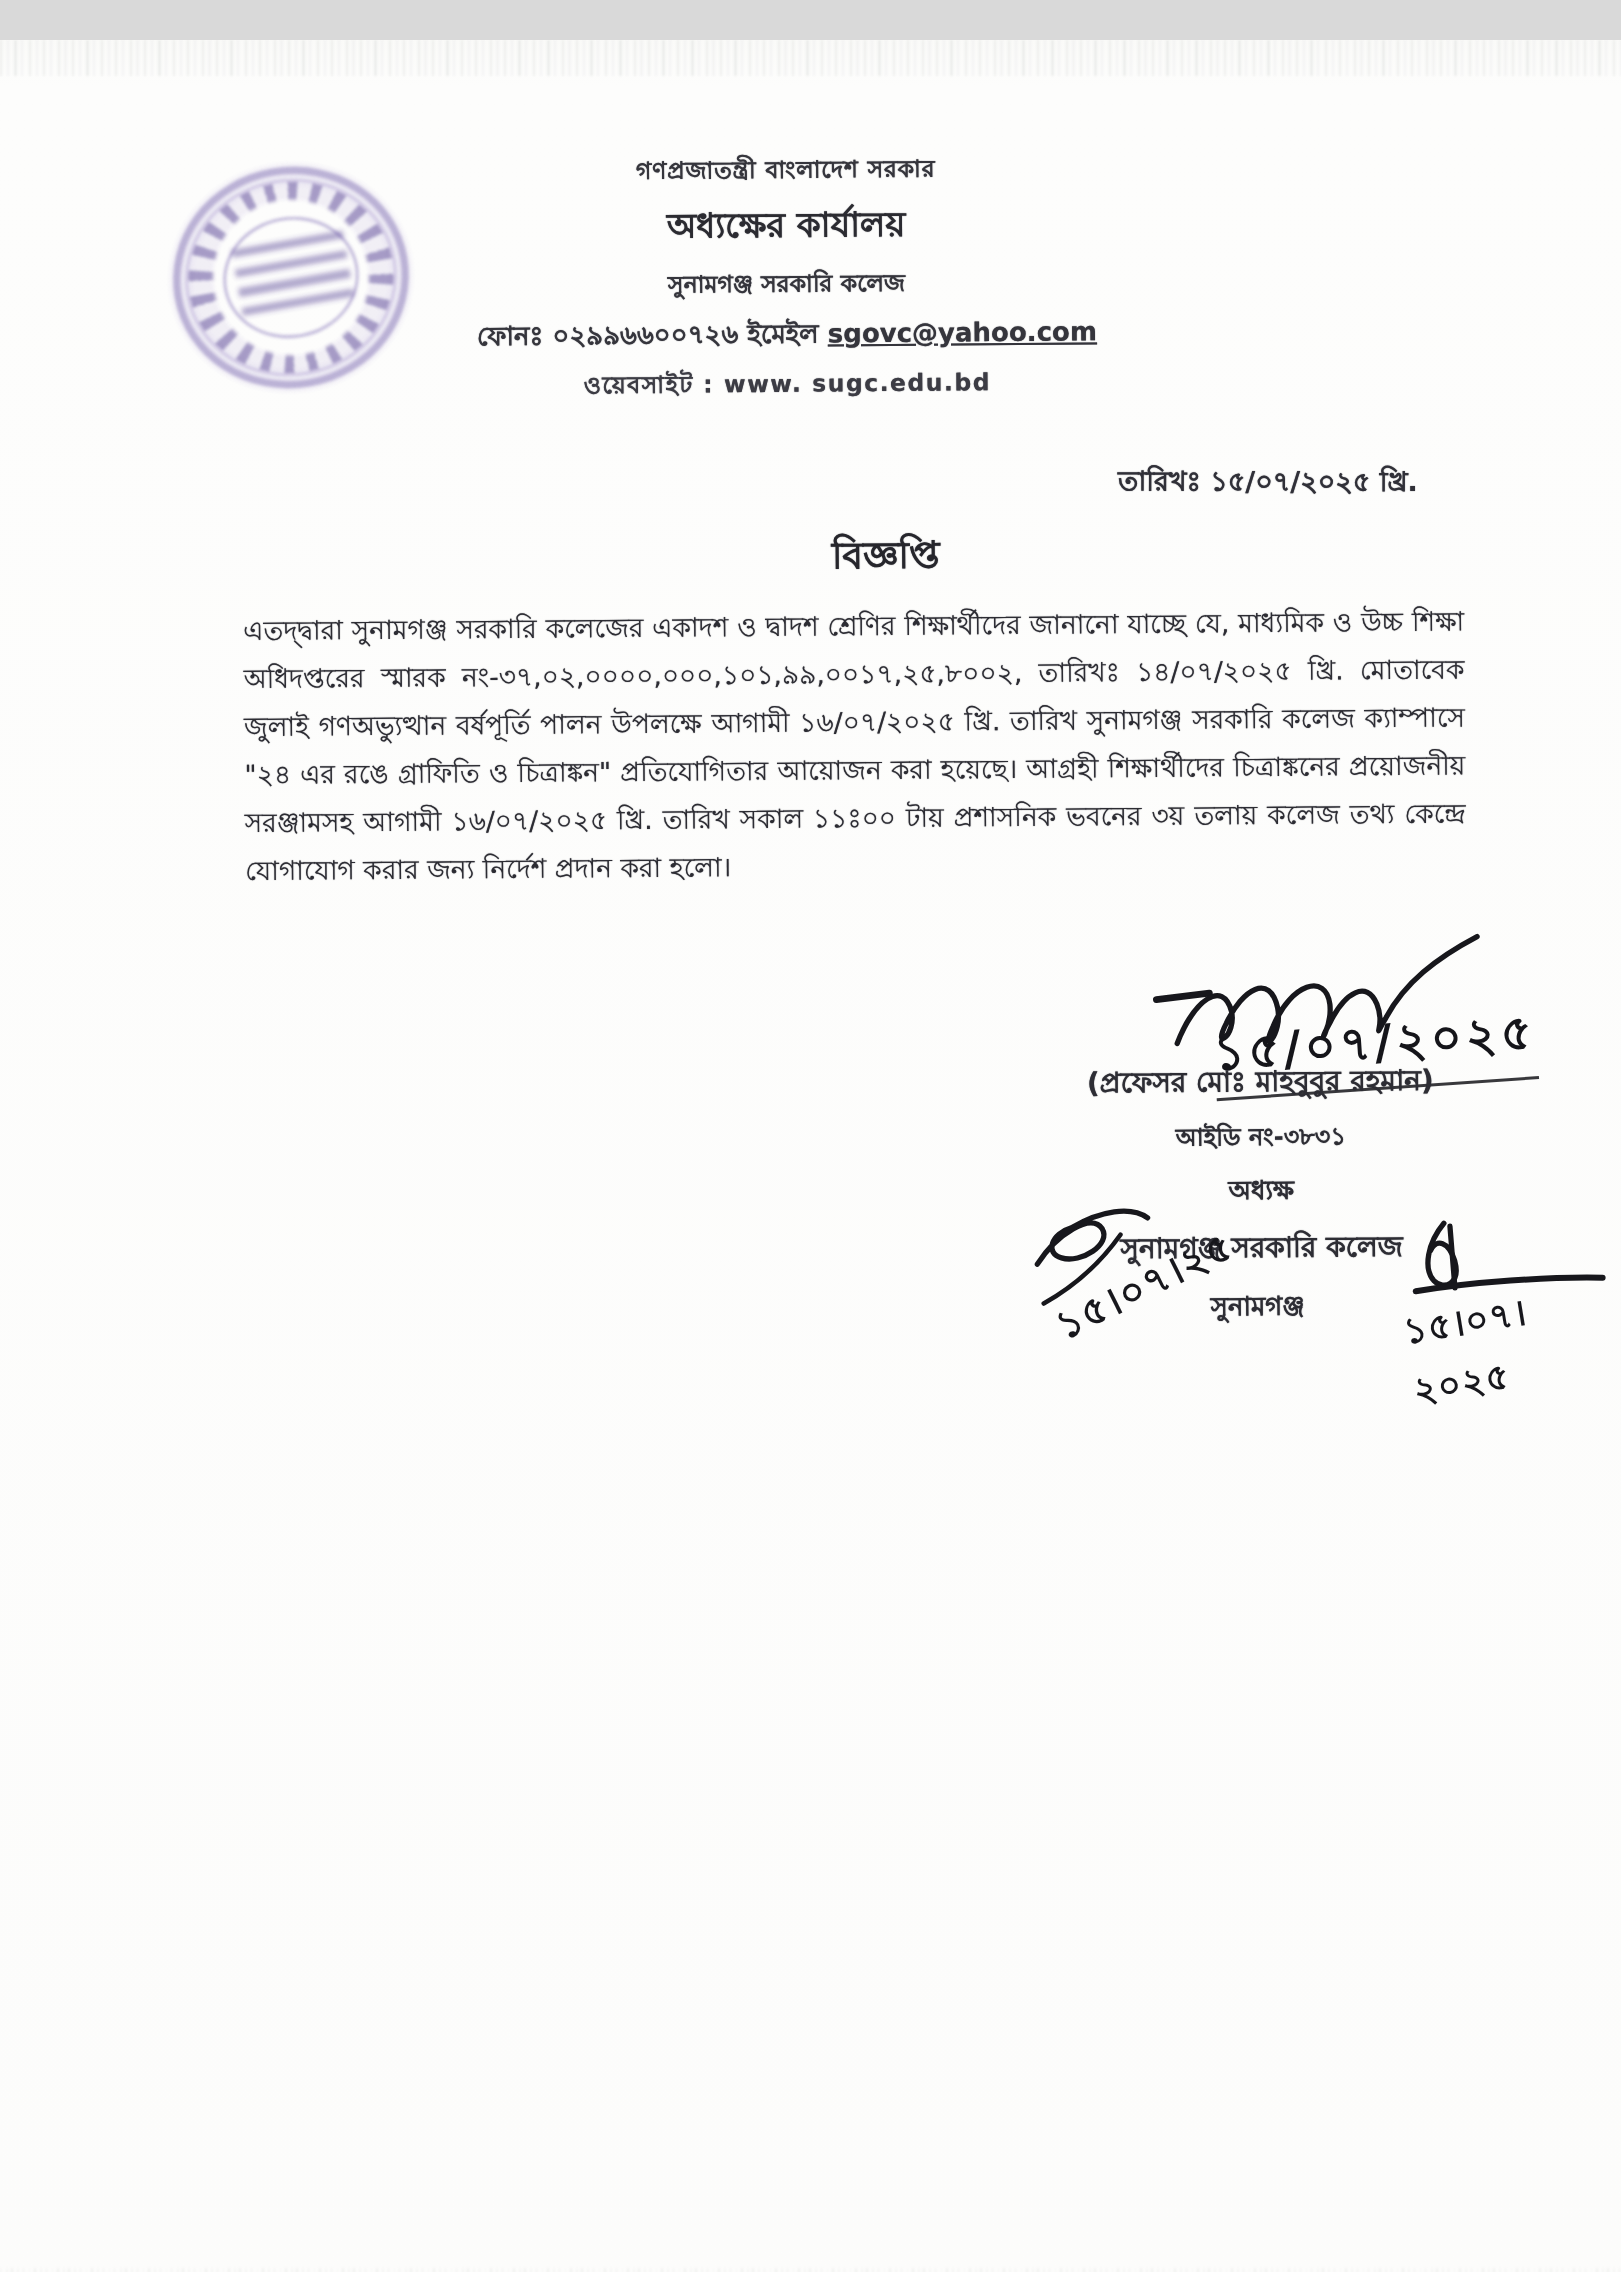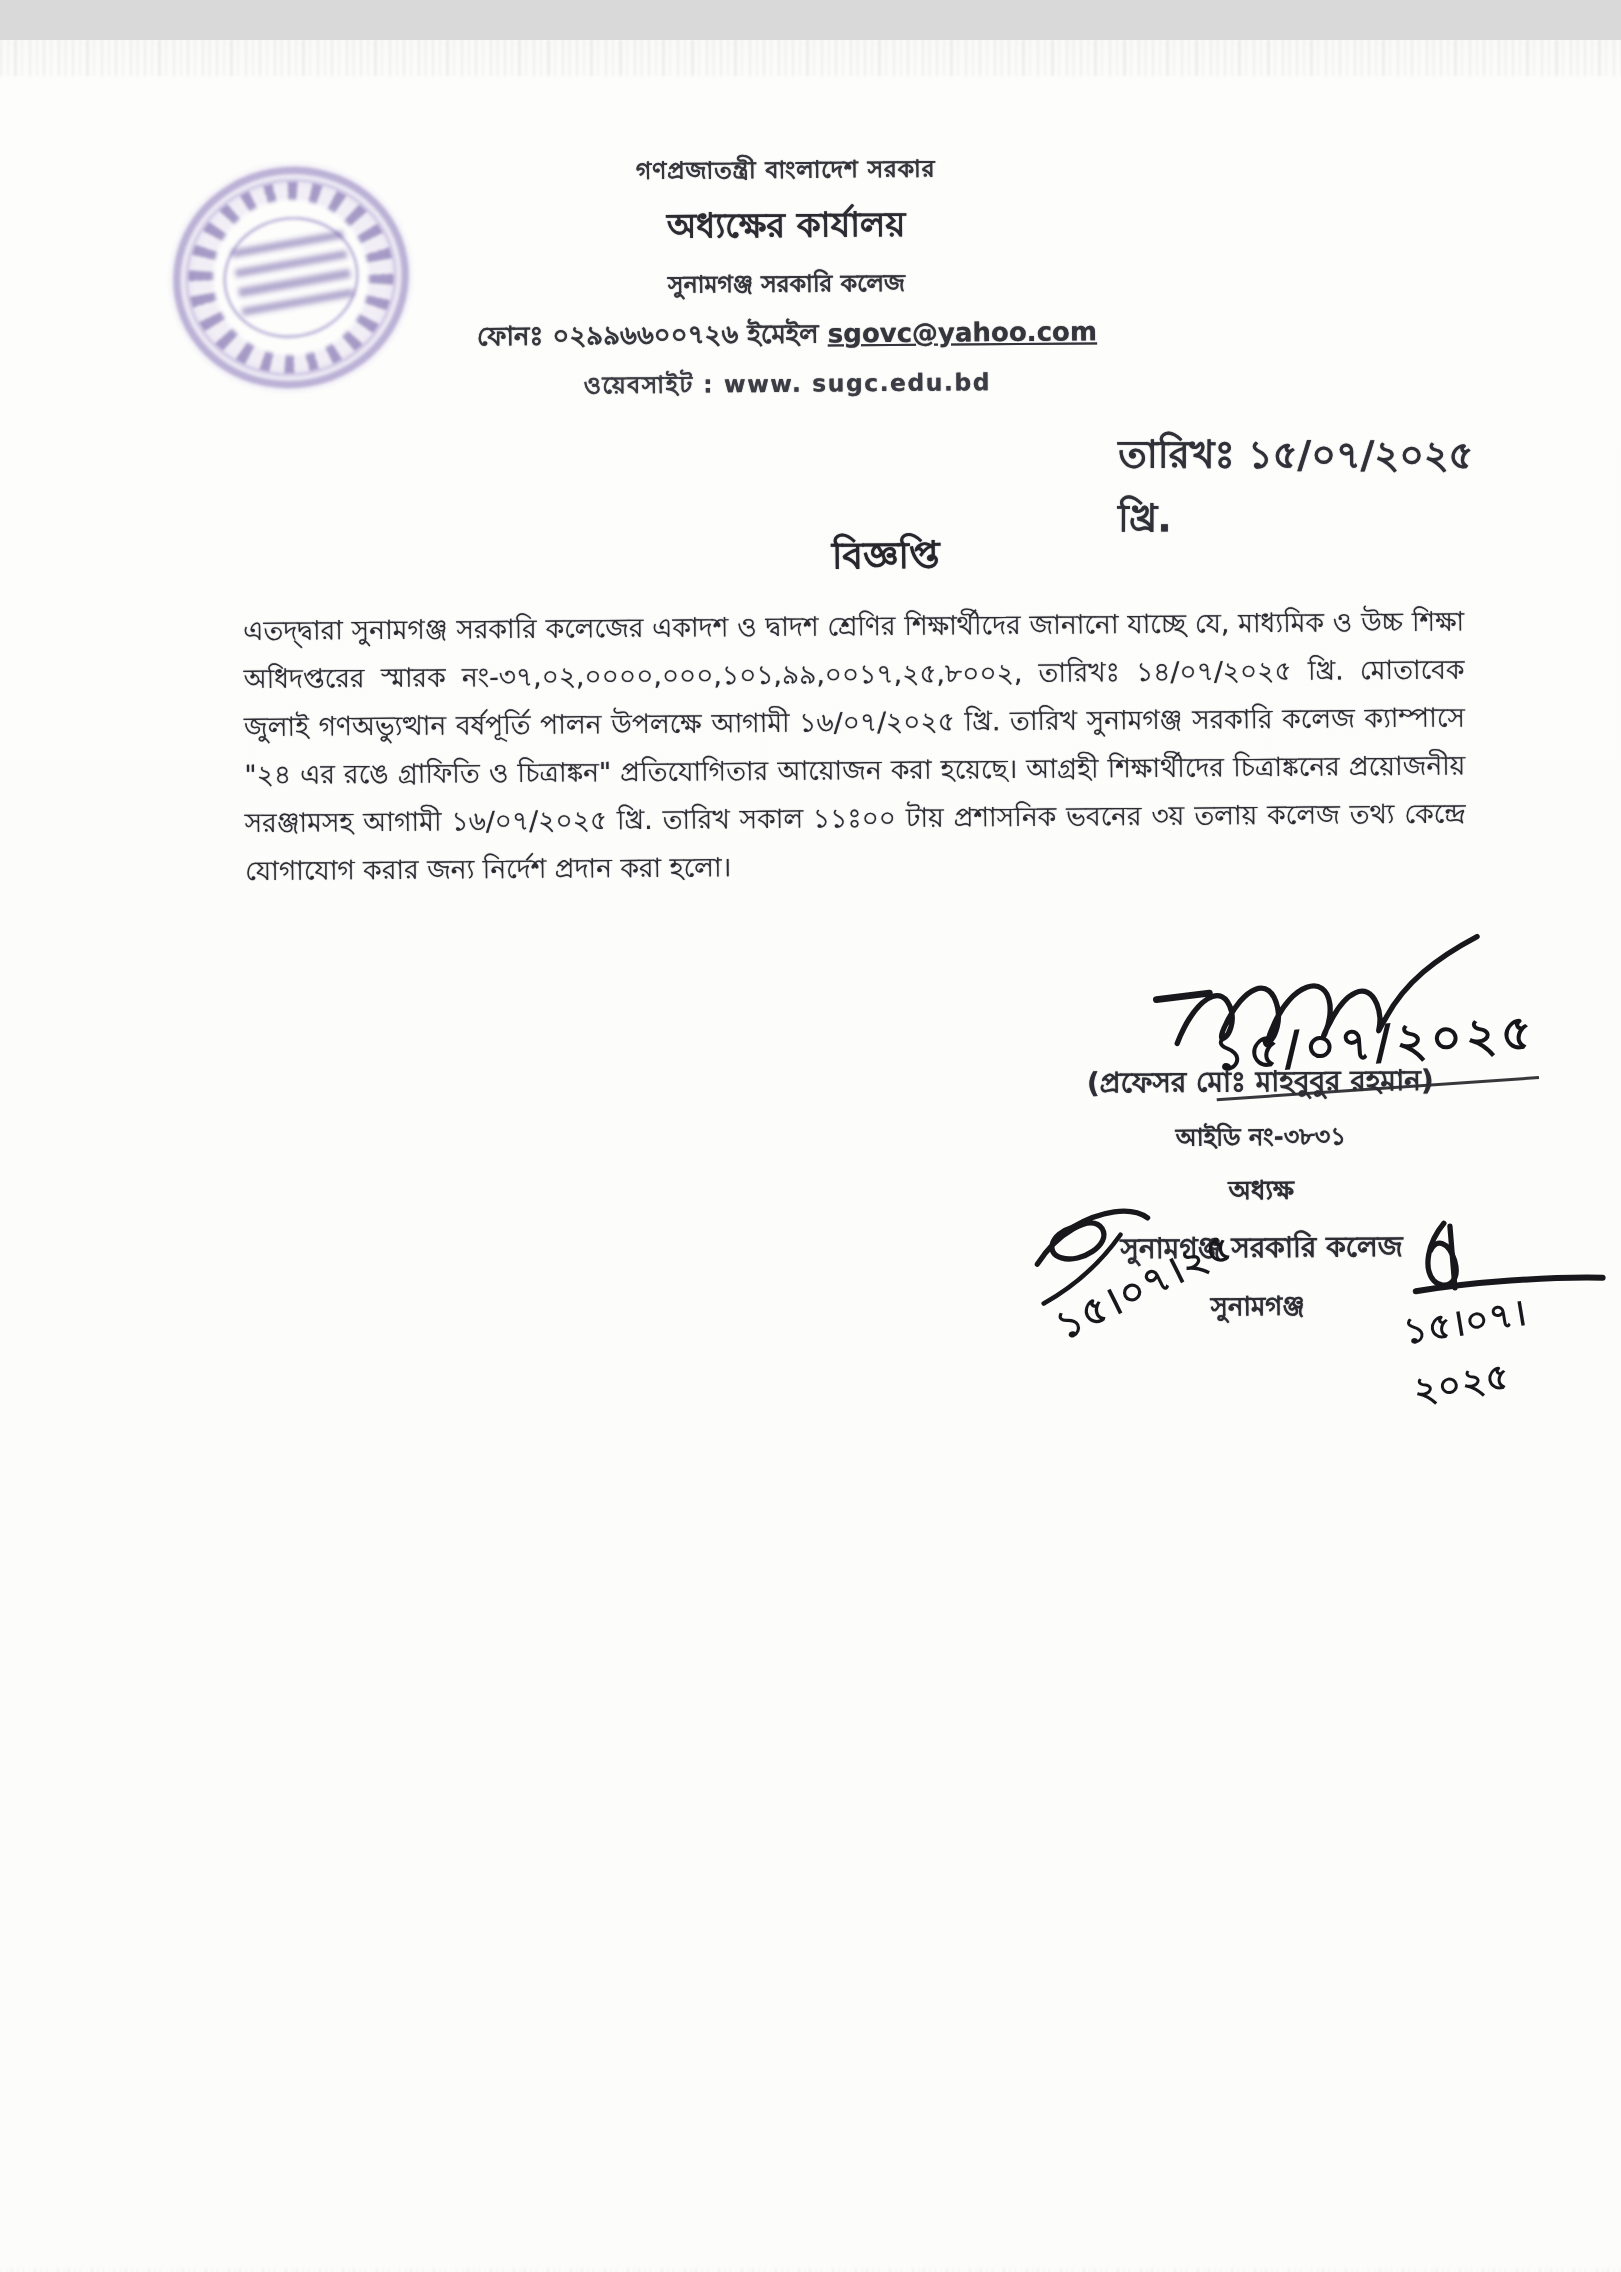--- a/index.html
+++ b/index.html
@@ -63,22 +63,22 @@
     width:742px; text-align:center; transform:translateX(-21px);
     color:#35353c;
   }
   .h-govt   { font-size:23.5px; font-weight:bold; letter-spacing:0.8px; }
   .h-office { font-size:34px; font-weight:bold; margin-top:7.6px; color:#2b2b31; }
   .h-college{ font-size:23.5px; font-weight:bold; margin-top:10.6px; }
   .h-contact{ font-size:26px; font-weight:bold; margin-top:9px; }
   .h-email  { text-decoration:underline; }
   .h-web    { font-size:23.5px; font-weight:bold; margin-top:7.6px; letter-spacing:1.5px; color:#3c3c44; }
   .date-line {
-    position:absolute; top:388px; left:1120px; width:364px;
-    font-size:38px; font-weight:bold; transform:rotate(0.6deg); color:#303038;
+    position:absolute; top:424px; left:1120px; width:364px;
+    font-size:27px; font-weight:bold; transform:rotate(0.6deg); color:#303038;
   }
   .doc-title {
     position:absolute; top:486px; left:0; right:0; text-align:center;
     transform:translateX(76px);
     font-size:37px; font-weight:bold; color:#26262c;
   }
   .doc-body {
     position:absolute; top:562px; left:244px; width:1221px;
     font-size:26.5px; line-height:48px; text-align:justify;
     color:#2c2c33; margin:0;

